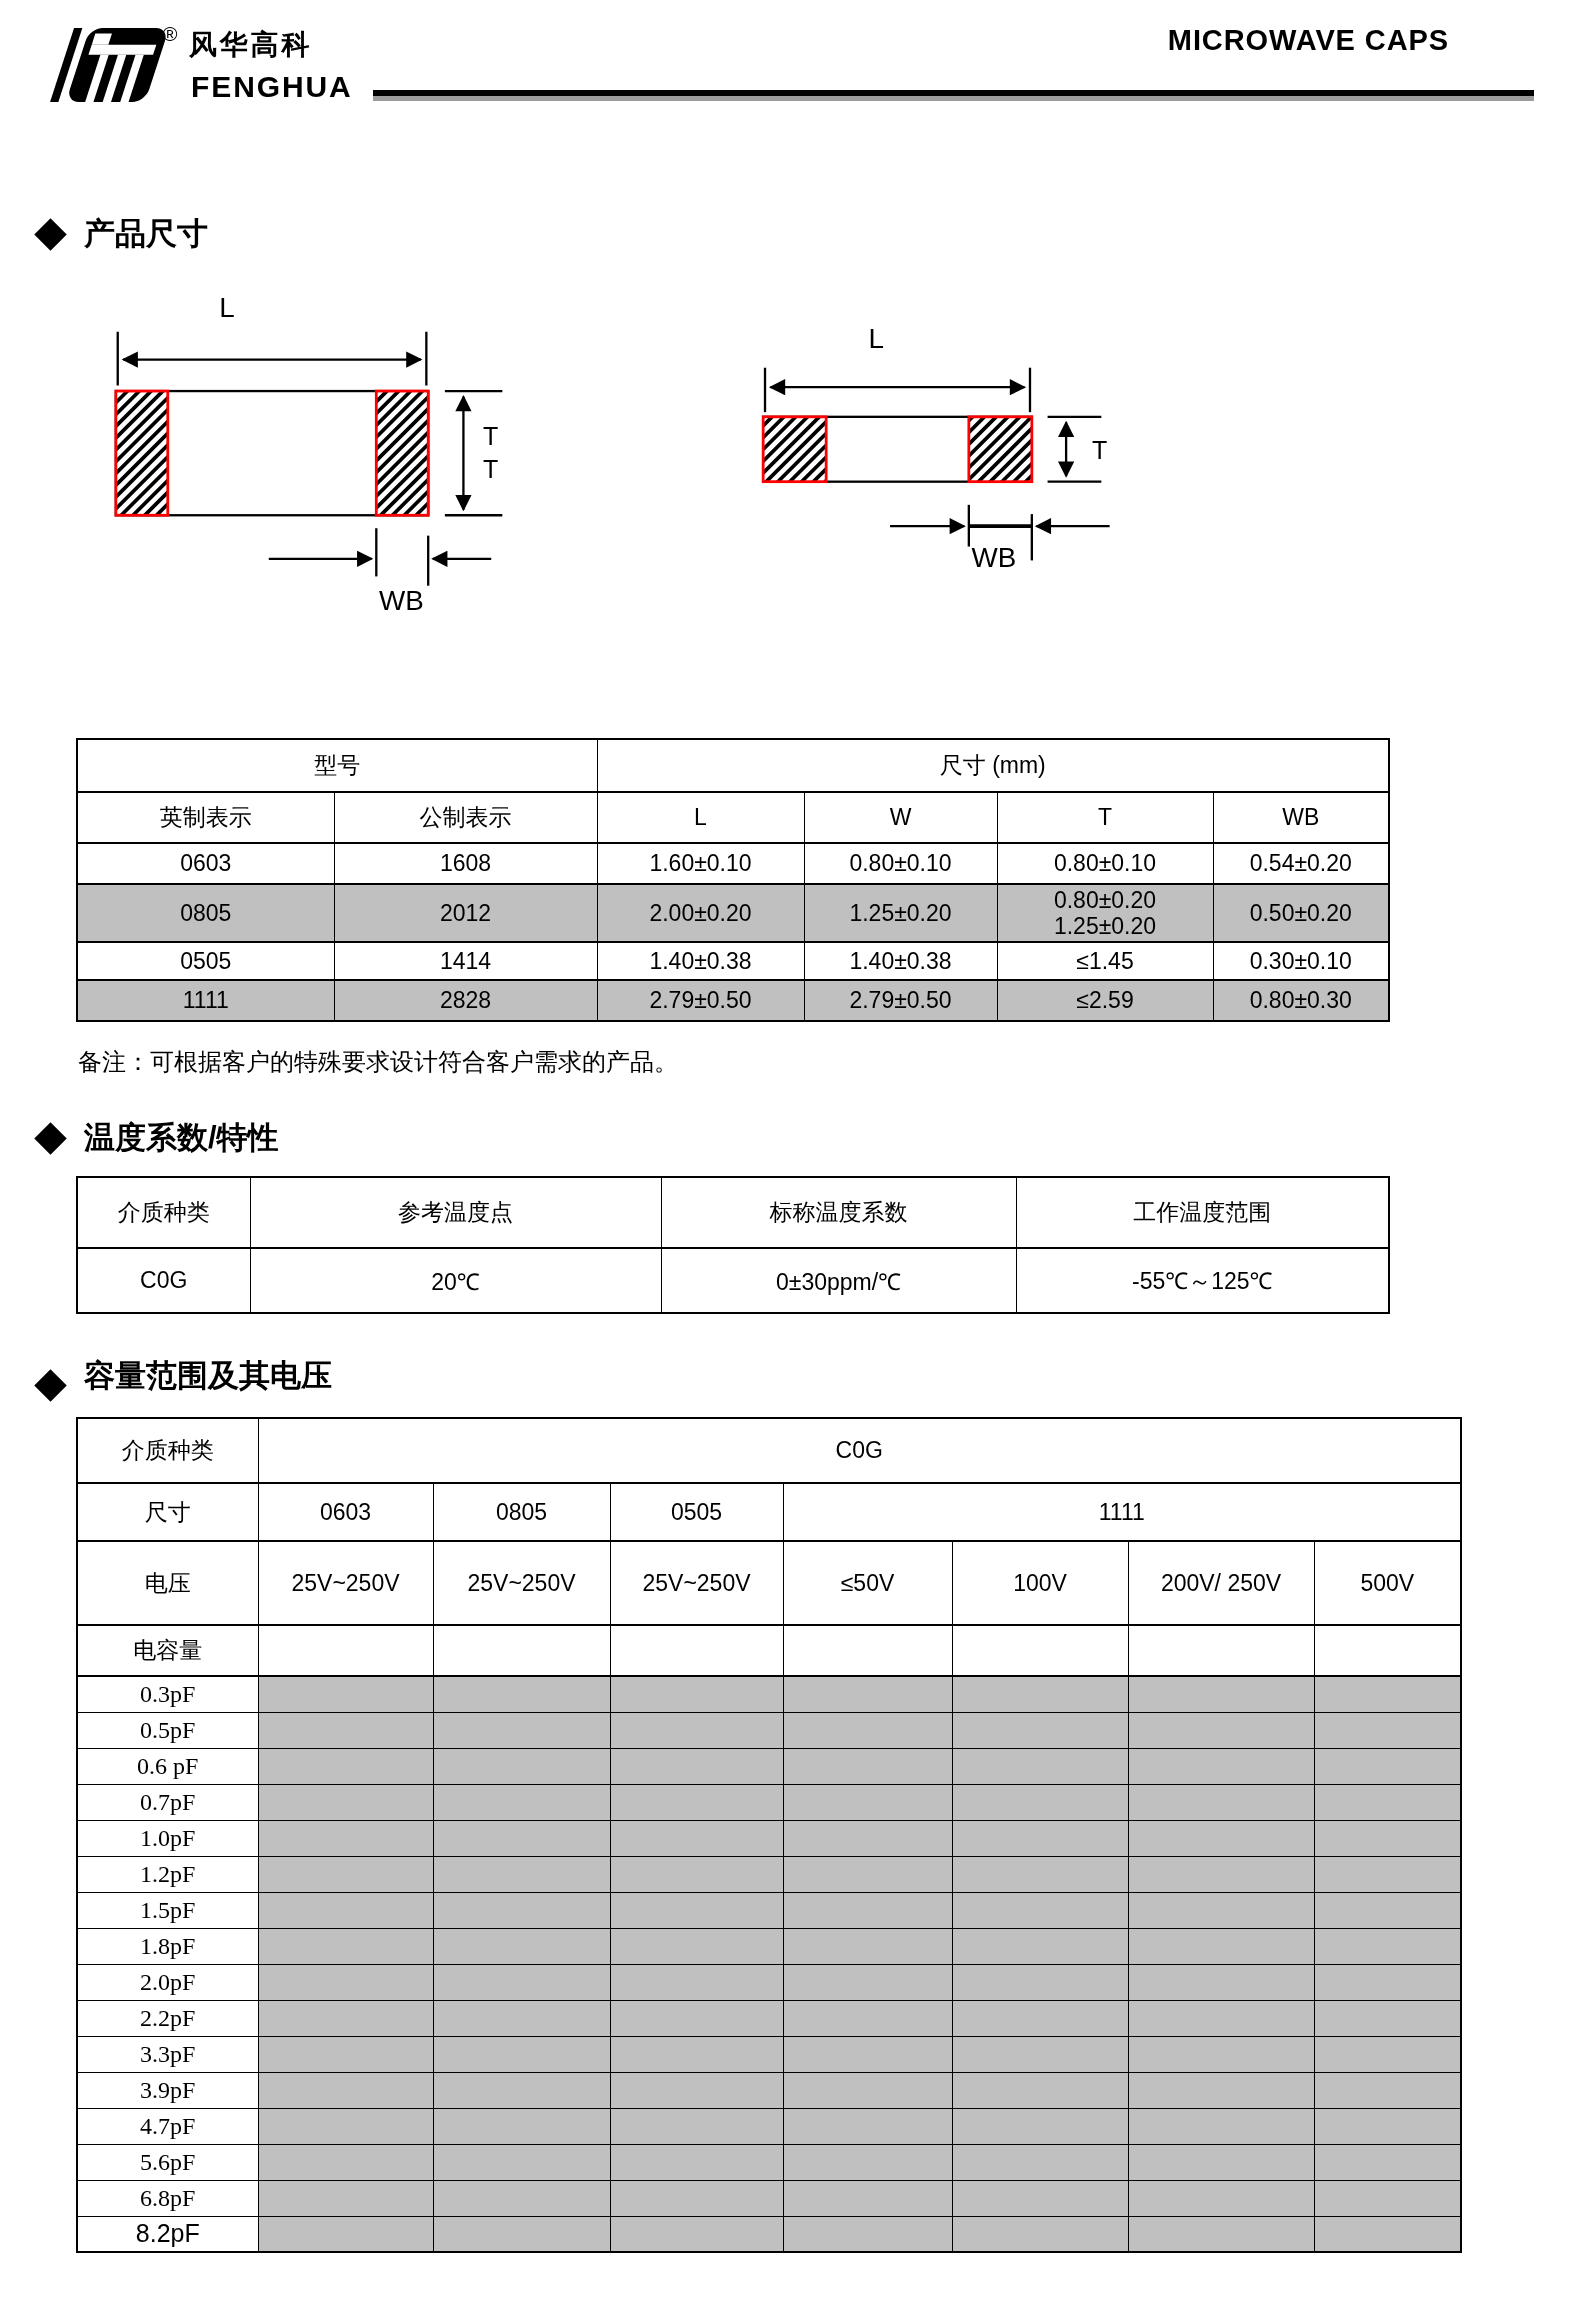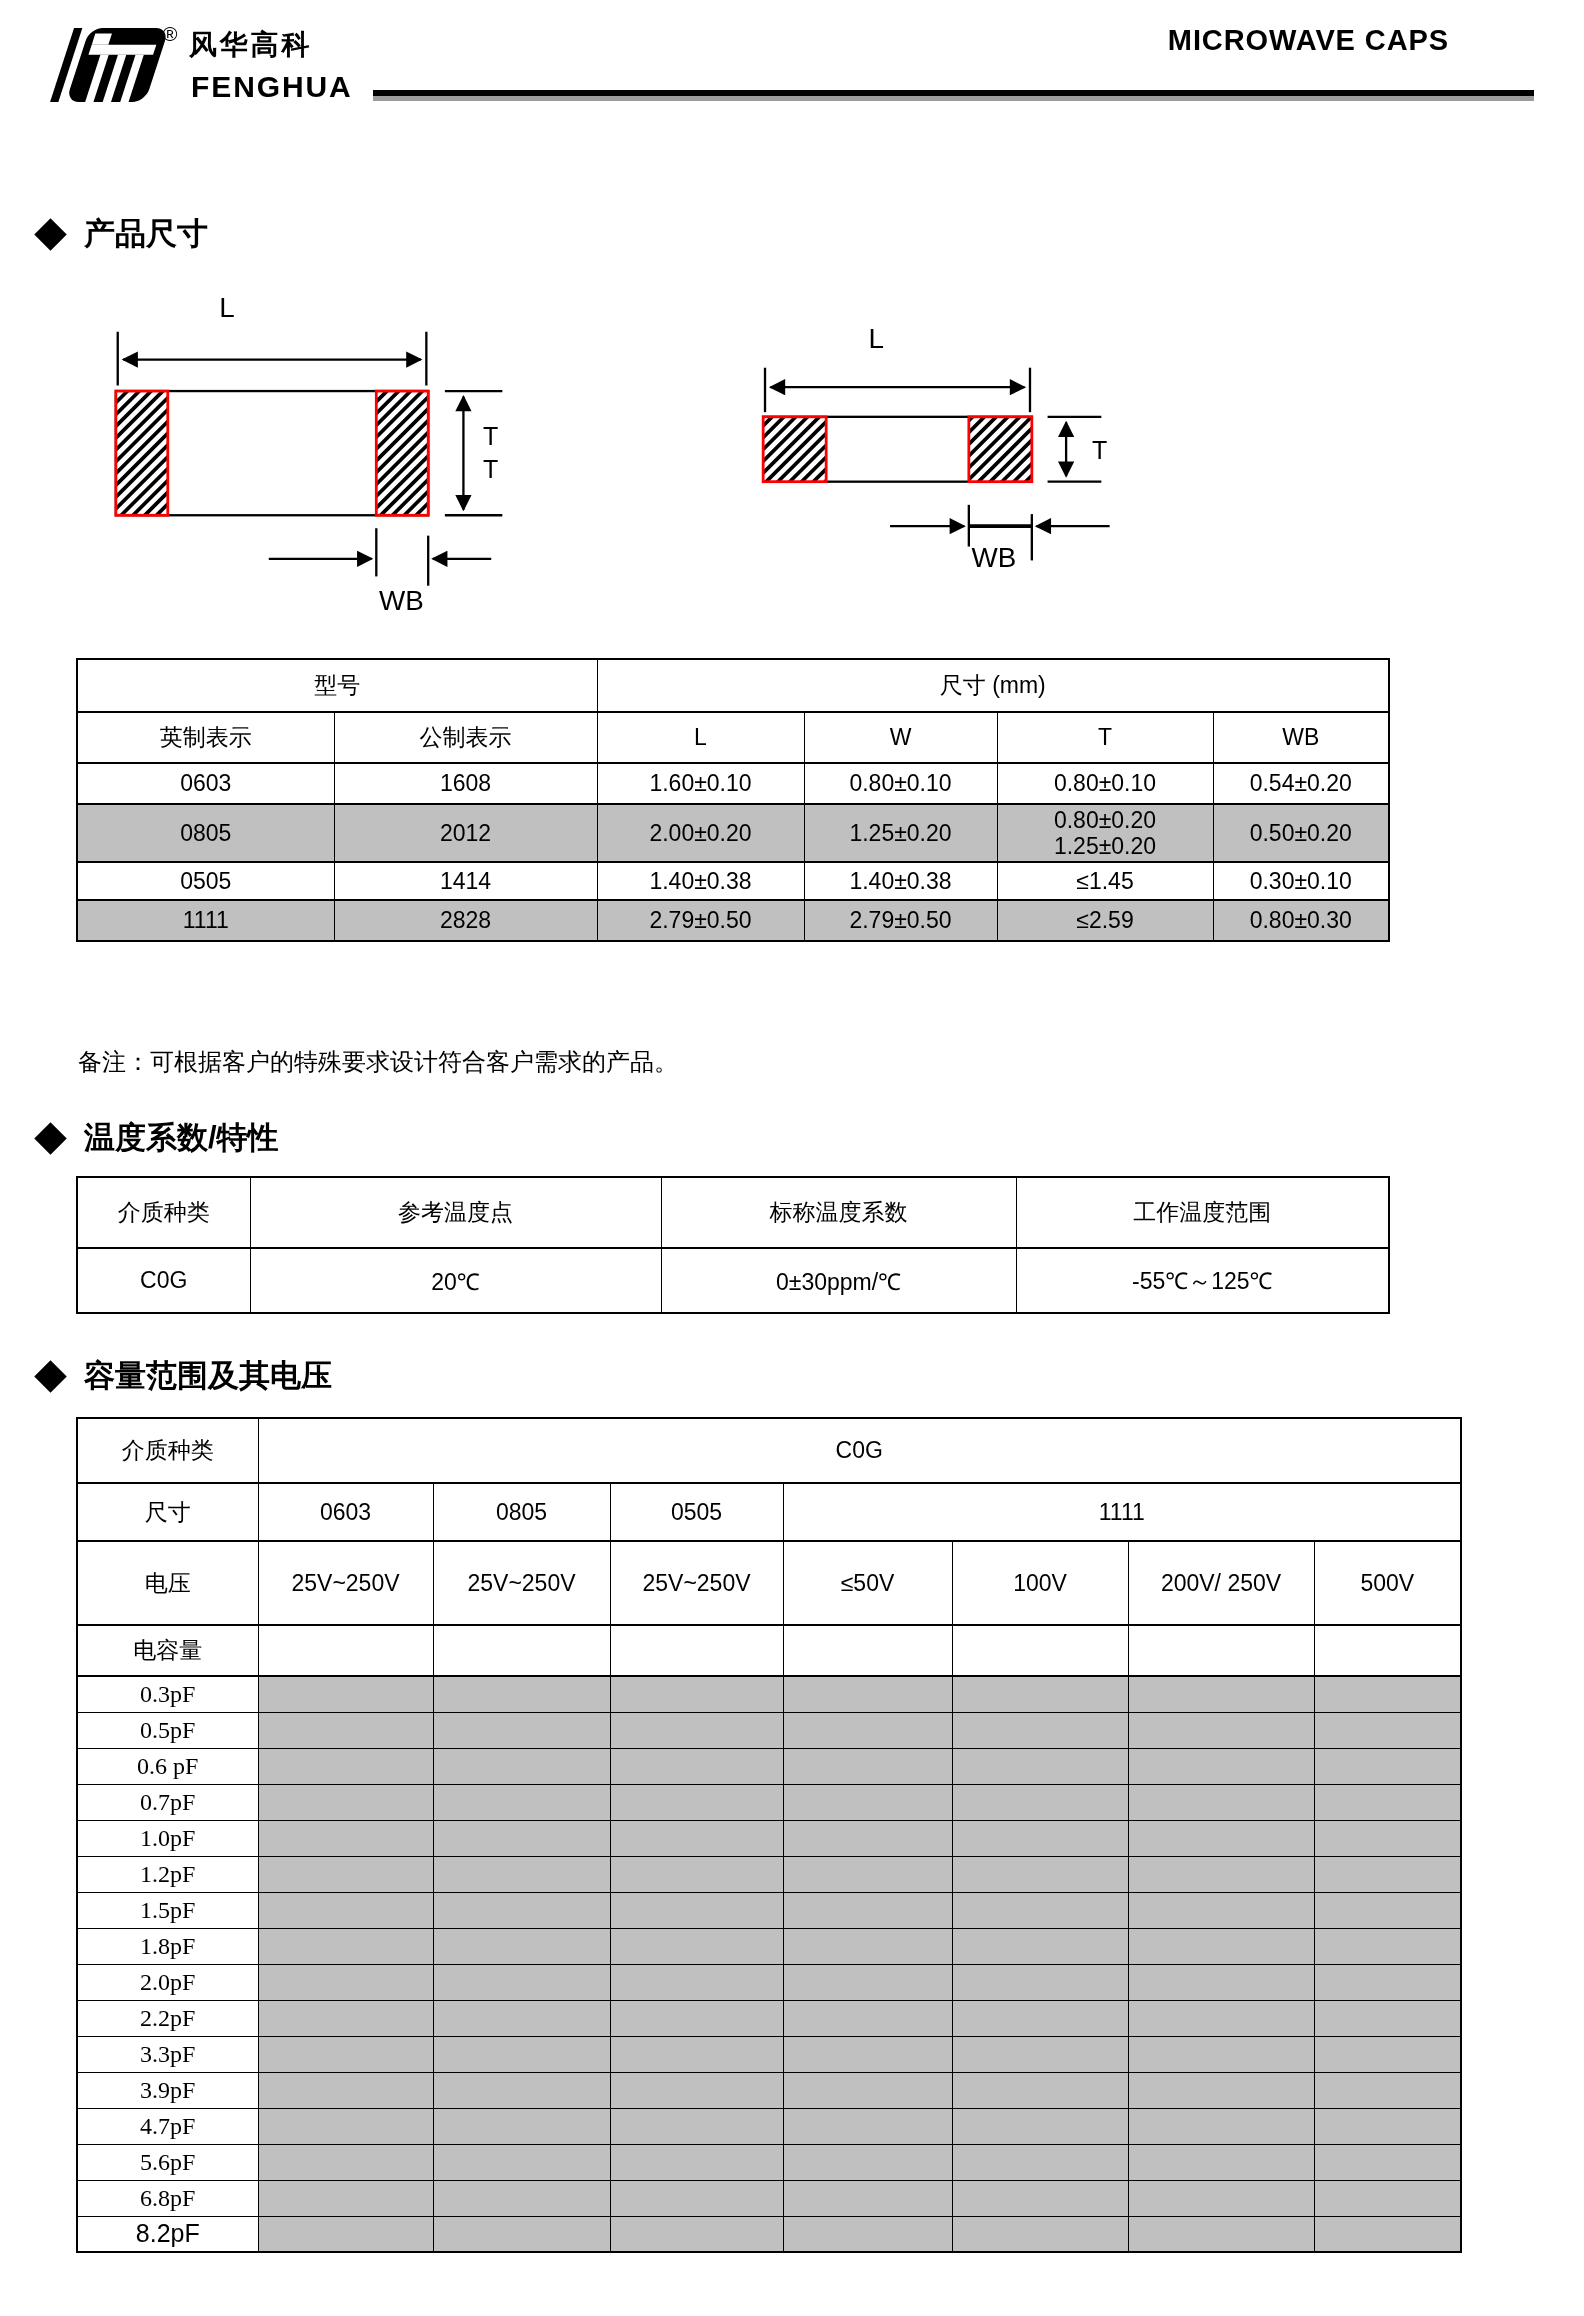--- a/index.html
+++ b/index.html
@@ -23,21 +23,21 @@
 
   
   .diag{position:absolute;}
   .d-label{font-family:"Liberation Sans",sans-serif;fill:#000;}
 
   
   table{border-collapse:collapse;table-layout:fixed;position:absolute;left:76px;
         background:#fff;border:2.8px solid #000;}
   td{border:1.9px solid #000;text-align:center;vertical-align:middle;padding:0;
      font-size:23px;overflow:hidden;}
-  .t1{top:658px;width:1313px;padding-left:38px;}
+  .t1{top:738px;width:1313px;padding-left:38px;}
   .t2{top:1176px;width:1313px;}
   .t1 td,.t2 td{border-top-width:2.8px;border-bottom-width:2.8px;}
   .t3{top:1417px;width:1385px;}
   .t3 tr.hdr td{border-top-width:2.8px;border-bottom-width:2.8px;}
   .shade{background:#c0c0c0;}
   .two-line span{display:block;line-height:1.15;}
   .cap-label{font-family:"Liberation Serif",serif;font-size:24px;}
   .t3 tr:nth-child(20) .cap-label,
   .t3 tr:nth-child(21) .cap-label{font-family:"Liberation Sans",sans-serif;font-size:25px;}
 </style>
@@ -214,21 +214,21 @@
       </tr>
       <tr style="height:65px">
         <td>C0G</td>
         <td>20℃</td>
         <td>0±30ppm/℃</td>
         <td>-55℃～125℃</td>
       </tr>
     </tbody>
   </table>
 
-  <div class="sec-title" style="top:1355px;">
+  <div class="sec-title" style="top:1355px;align-items:flex-end;">
     <span class="diamond"></span>
     <span>容量范围及其电压</span>
   </div>
 
   <table class="t3">
     <colgroup>
         <col style="width:181px">
         <col style="width:175px">
         <col style="width:177px">
         <col style="width:173px">

